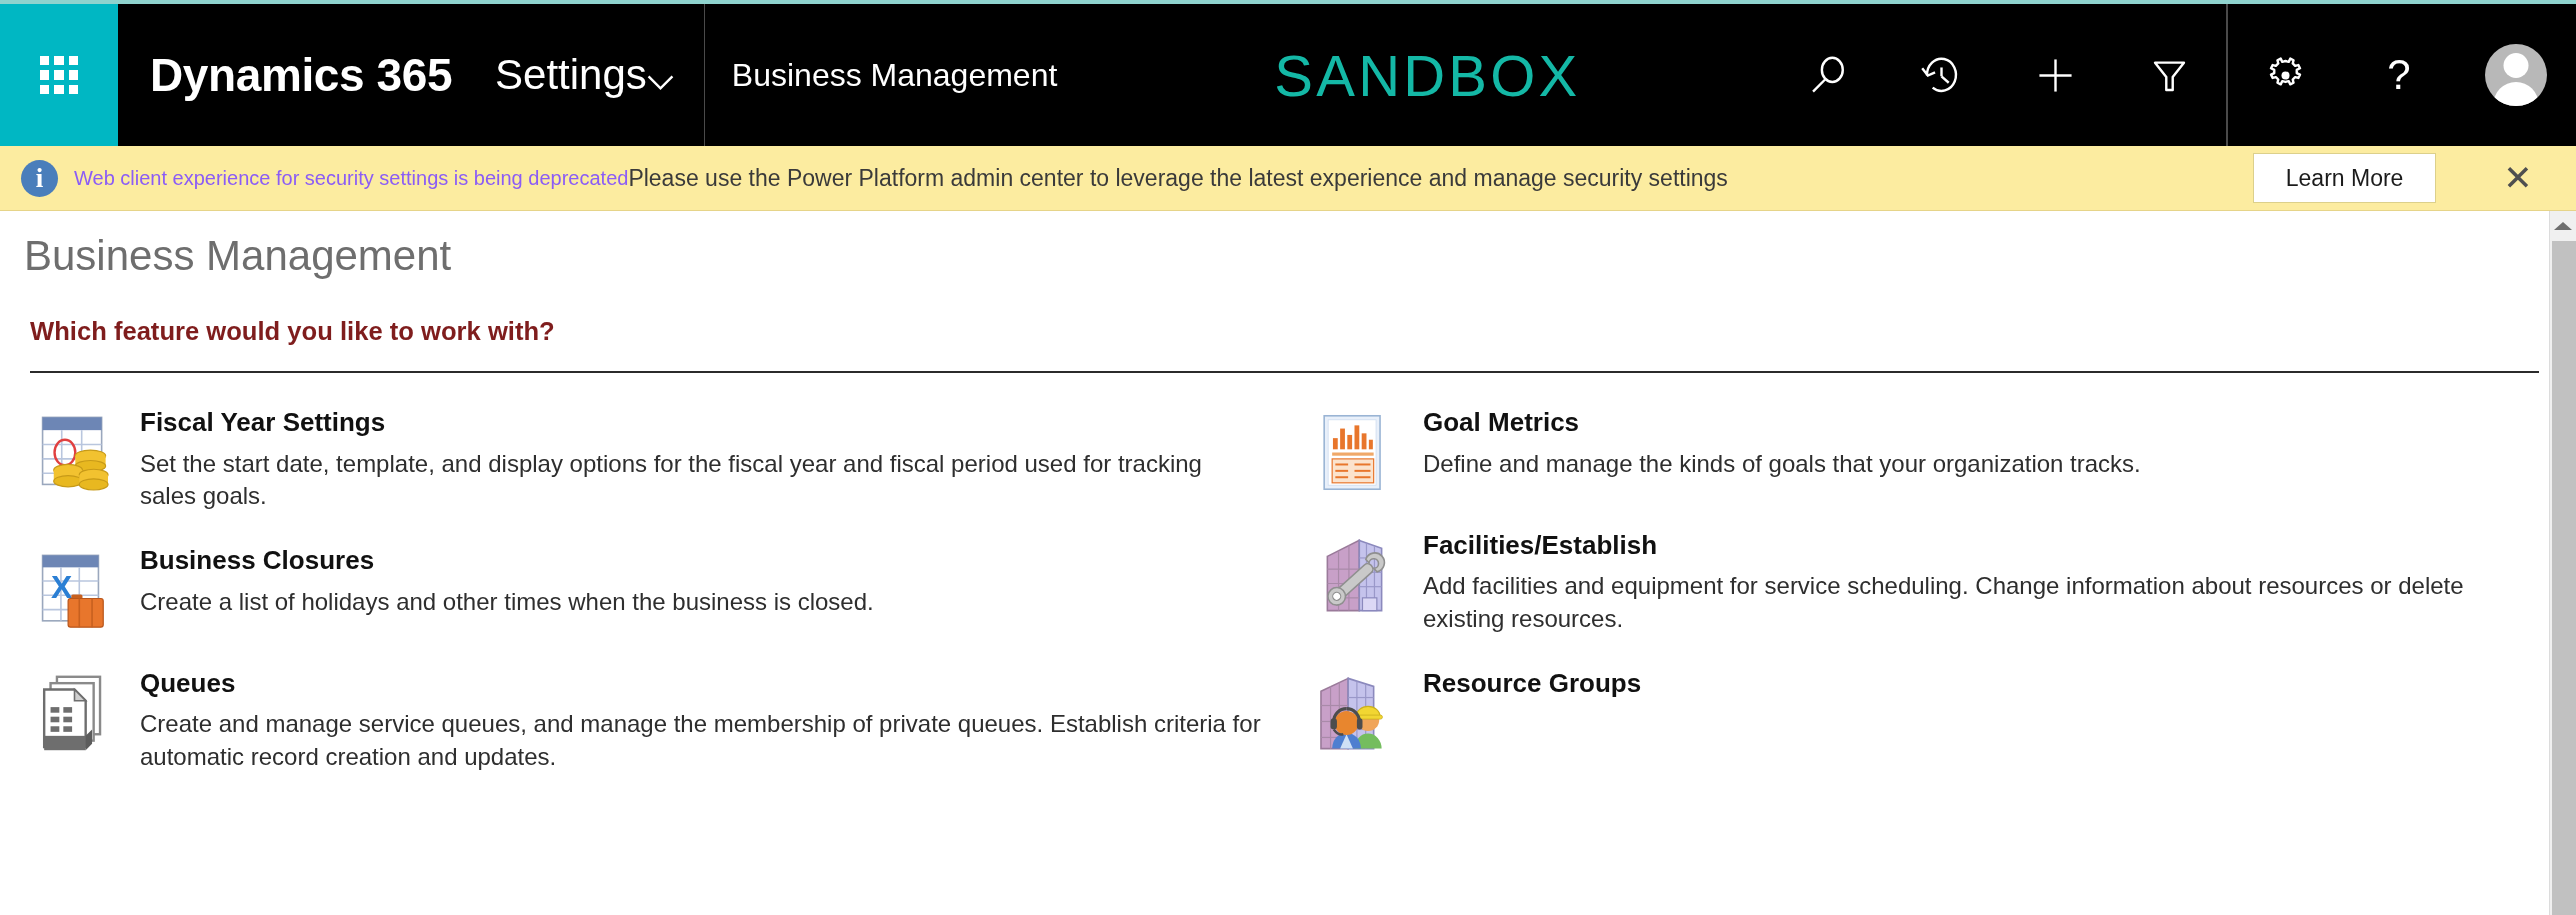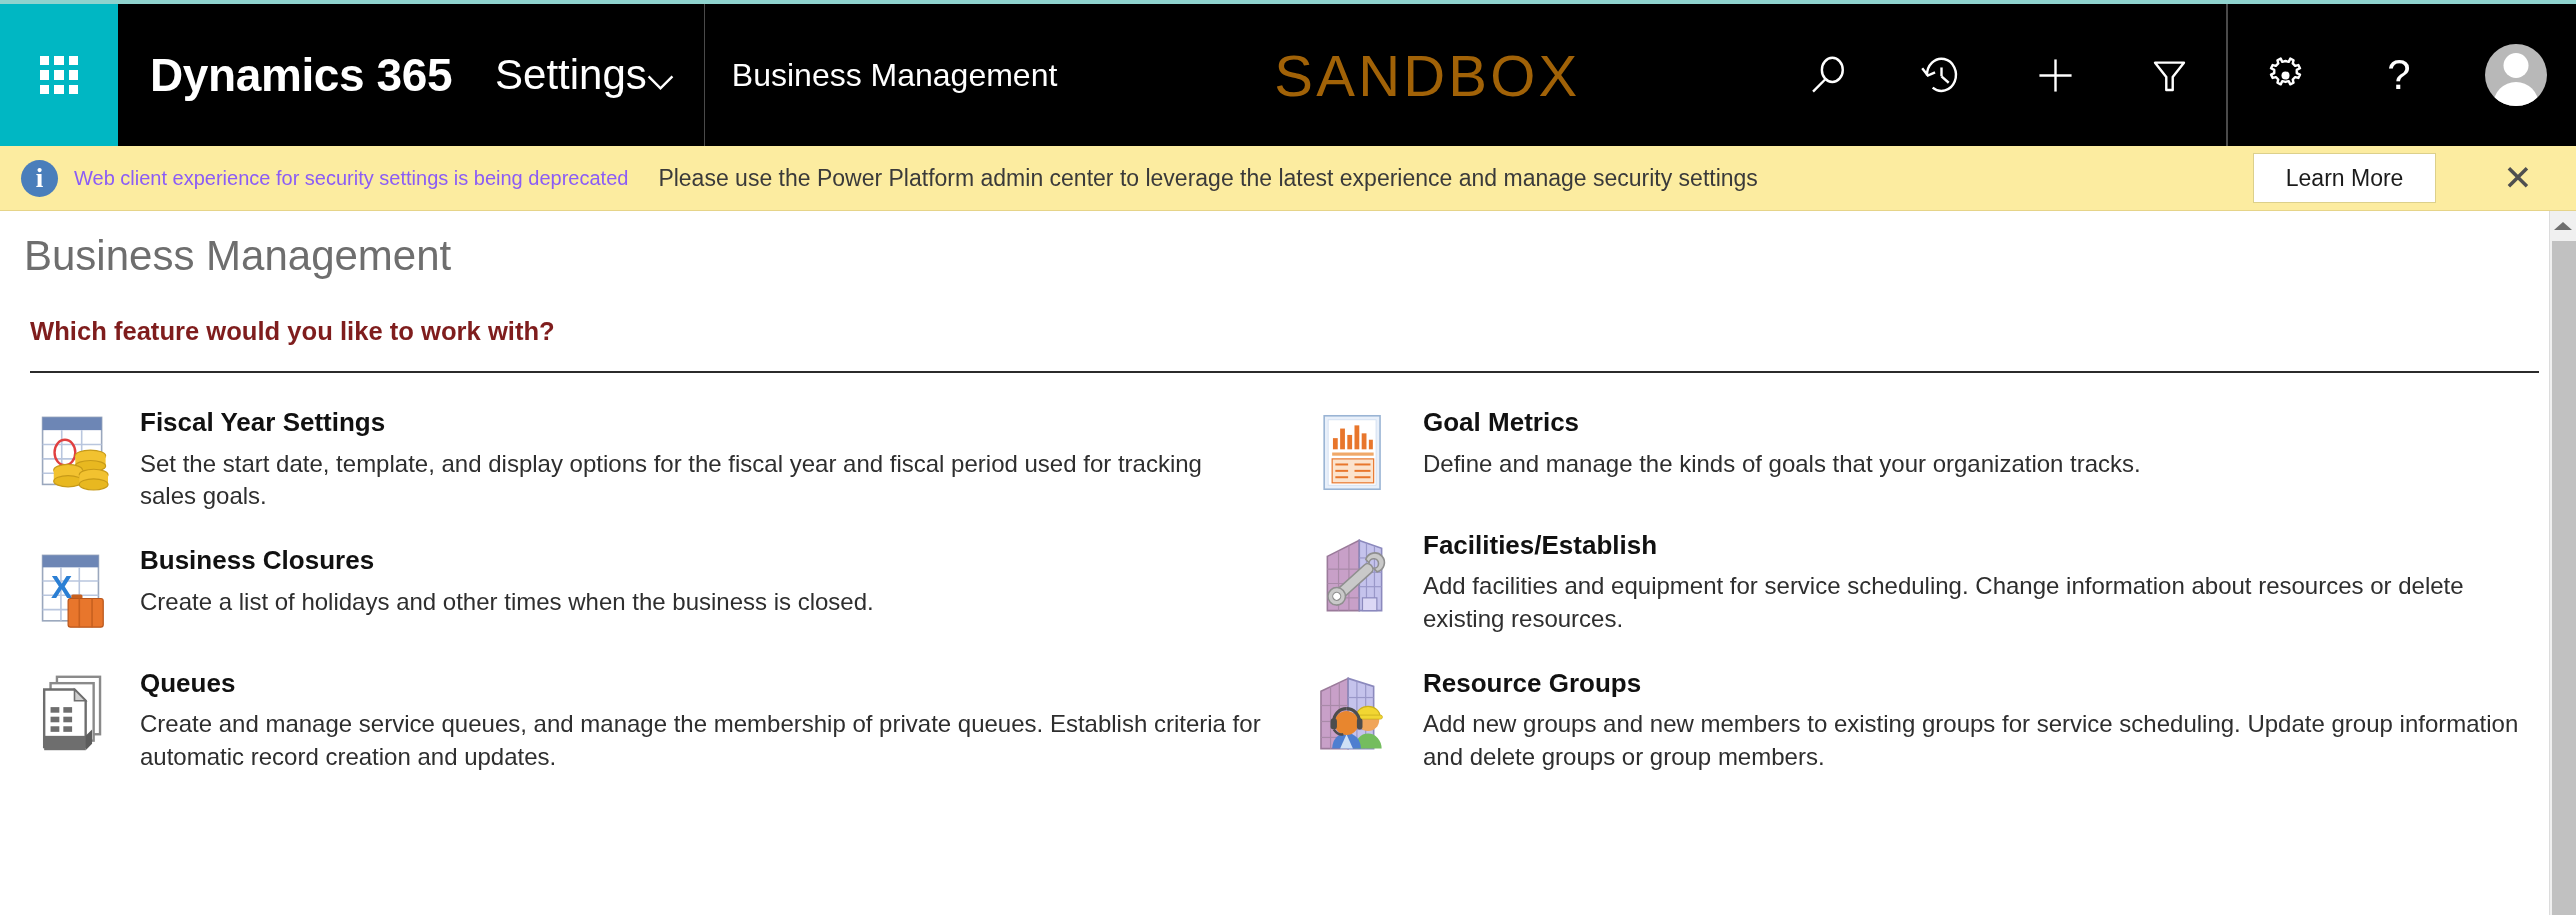--- a/index.html
+++ b/index.html
@@ -63,21 +63,21 @@
     padding:0 27px;
     color:#ffffff;
     font-size:32px;
     white-space:nowrap;
     cursor:pointer;
   }
 
   .sandbox-wm{
     flex:1 1 auto;
     display:flex; align-items:center; justify-content:center;
-    color:#a16207;
+    color:#14b8a6;
     font-size:58px;
     letter-spacing:3.2px;
     font-weight:300;
     user-select:none;
     white-space:nowrap;
     text-align:right;
   }
 
   .icon-group{
     display:flex; align-items:center;
@@ -135,21 +135,20 @@
     font-family:"Liberation Serif", serif;
     flex:0 0 37px;
     margin-right:16px;
   }
   .banner-title{
     font-size:20px; font-weight:normal; color:#8b5cf6;
     white-space:nowrap;
   }
   .banner-msg{
     font-size:23px; color:#3a3a3a;
-    margin-left:30px;
     white-space:nowrap;
   }
   .banner-spacer{ flex:1 1 auto; }
   .learn-more{
     background:#ffffff;
     border:0.8px solid #dcd08b;
     font-size:23px;
     color:#1b1b1b;
     padding:10.4px 32px;
     cursor:pointer;
@@ -540,21 +539,20 @@
             <circle cx="42" cy="64" r="15" fill="#e8862e"></circle>
             <path d="M42 46 a16 16 0 0 1 16 16" fill="none" stroke="#4d4d4d" stroke-width="4"></path>
             <path d="M26 62 a16 16 0 0 1 16 -16" fill="none" stroke="#4d4d4d" stroke-width="4"></path>
             <rect x="22" y="58" width="8" height="14" rx="4" fill="#4d4d4d"></rect>
             <rect x="55" y="58" width="7" height="14" rx="3.5" fill="#4d4d4d"></rect>
             <path d="M26 72 q6 8 12 6" fill="none" stroke="#4d4d4d" stroke-width="3"></path>
           </svg>
         </div>
         <div class="feature-text">
           <div class="feature-title">Resource Groups</div>
-          <div class="feature-desc">Add new groups and new members to existing groups for service scheduling. Update group information and delete groups or group members.</div>
         </div>
       </div>
     </div>
   </div>
 
   <div class="scrollbar">
     <div class="sb-arrow">
       <div class="tri"></div>
     </div>
     <div class="sb-thumb"></div>

